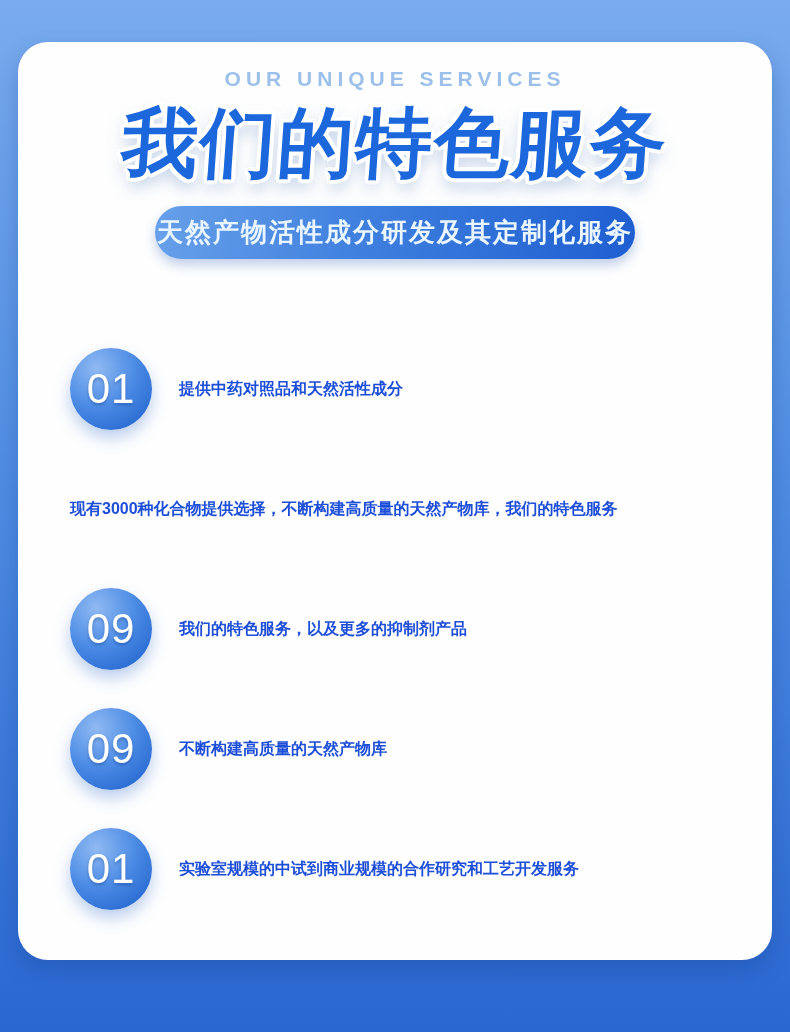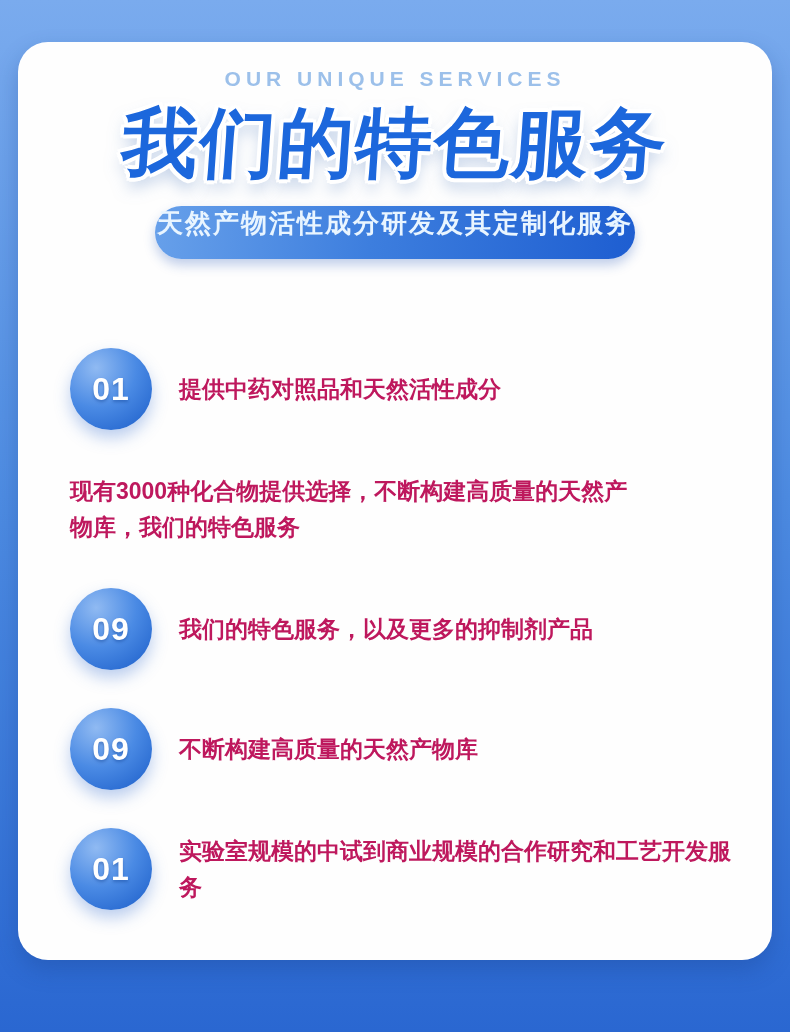--- a/index.html
+++ b/index.html
@@ -49,20 +49,21 @@
        0    9px 16px rgba(110, 145, 200, 0.55);
   }
   .pill {
     width: 480px;
     height: 53px;
     margin: 18px auto 0 auto;
     border-radius: 27px;
     background: linear-gradient(95deg, #67a0ea 0%, #3d7ede 45%, #1e5ed1 100%);
     box-shadow: 0 6px 12px rgba(30, 80, 180, 0.28);
     display: flex;
+    align-items: center;
     justify-content: center;
     color: #e9f5ff;
     font-size: 26px;
     font-weight: 700;
     letter-spacing: 2px;
   }
   .list {
     position: absolute;
     left: 52px;
     top: 306px;
@@ -80,29 +81,29 @@
     flex-shrink: 0;
     width: 82px;
     height: 82px;
     border-radius: 50%;
     background: radial-gradient(circle at 32% 24%, #90baf2 0%, #4a8ae4 48%, #1a5cc8 100%);
     box-shadow: 0 8px 16px rgba(59, 116, 210, 0.35);
     display: flex;
     align-items: center;
     justify-content: center;
     color: #ffffff;
-    font-size: 32px;
-    font-weight: 700;
+    font-size: 42px;
+    font-weight: 400;
     letter-spacing: 1px;
     text-shadow: 0 2px 3px rgba(16, 60, 140, 0.40);
   }
   .text {
     width: 560px;
-    color: #be185d;
-    font-size: 23px;
+    color: #1d4ed8;
+    font-size: 16px;
     font-weight: 700;
     line-height: 36px;
   }
 </style>
 </head>
 <body>
 
 <div class="stage">
   <div class="card">
 

